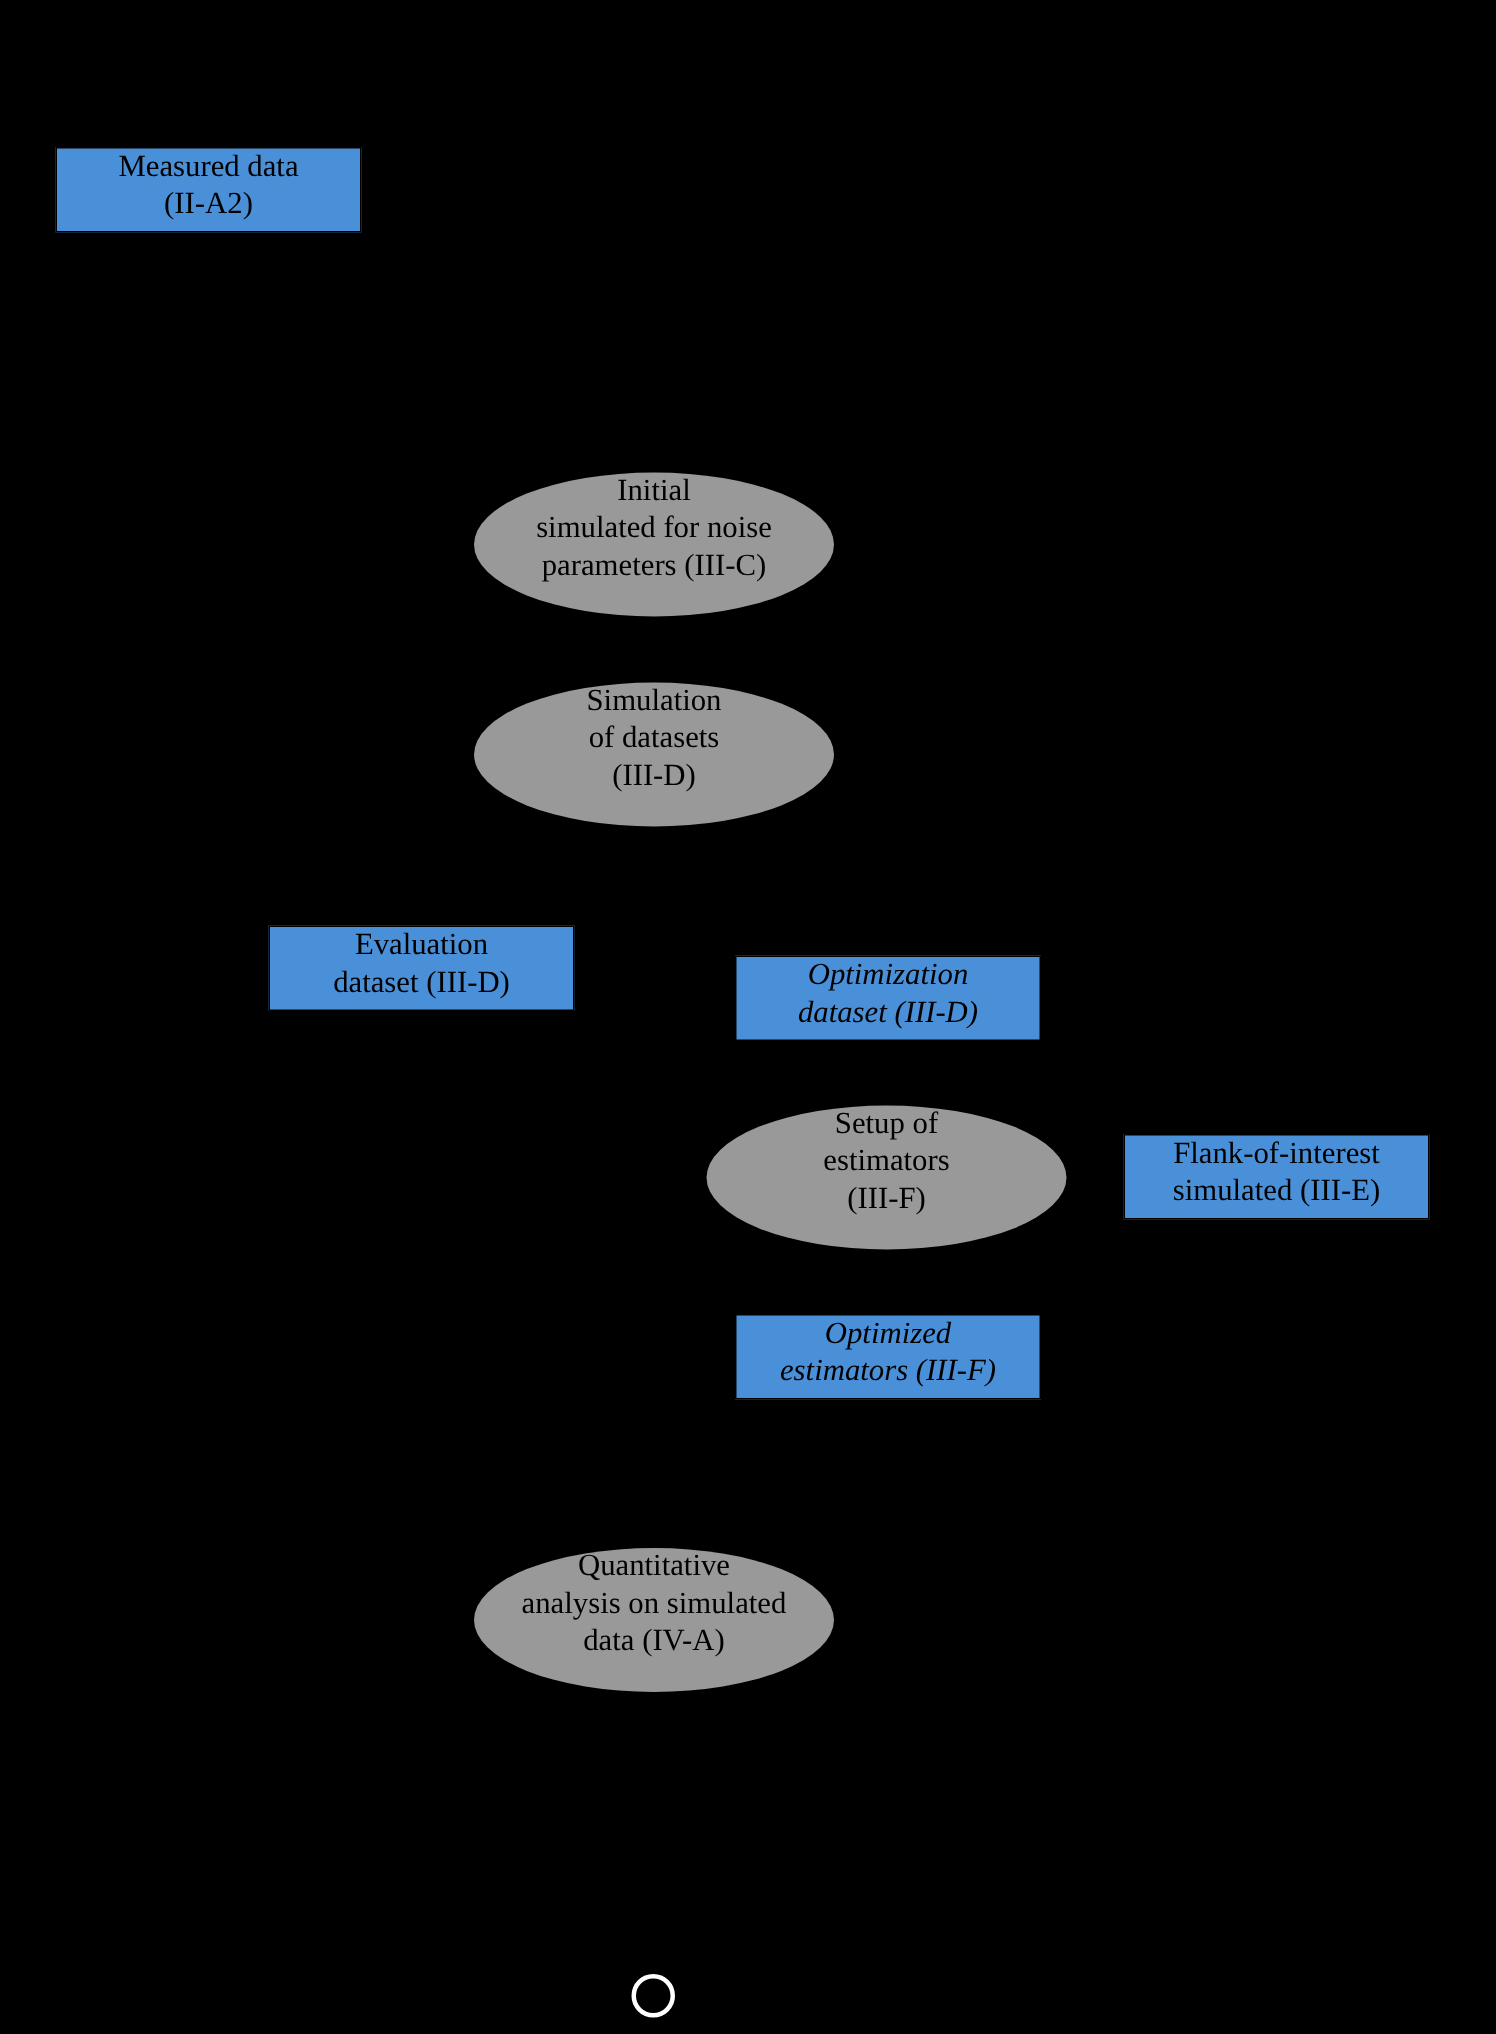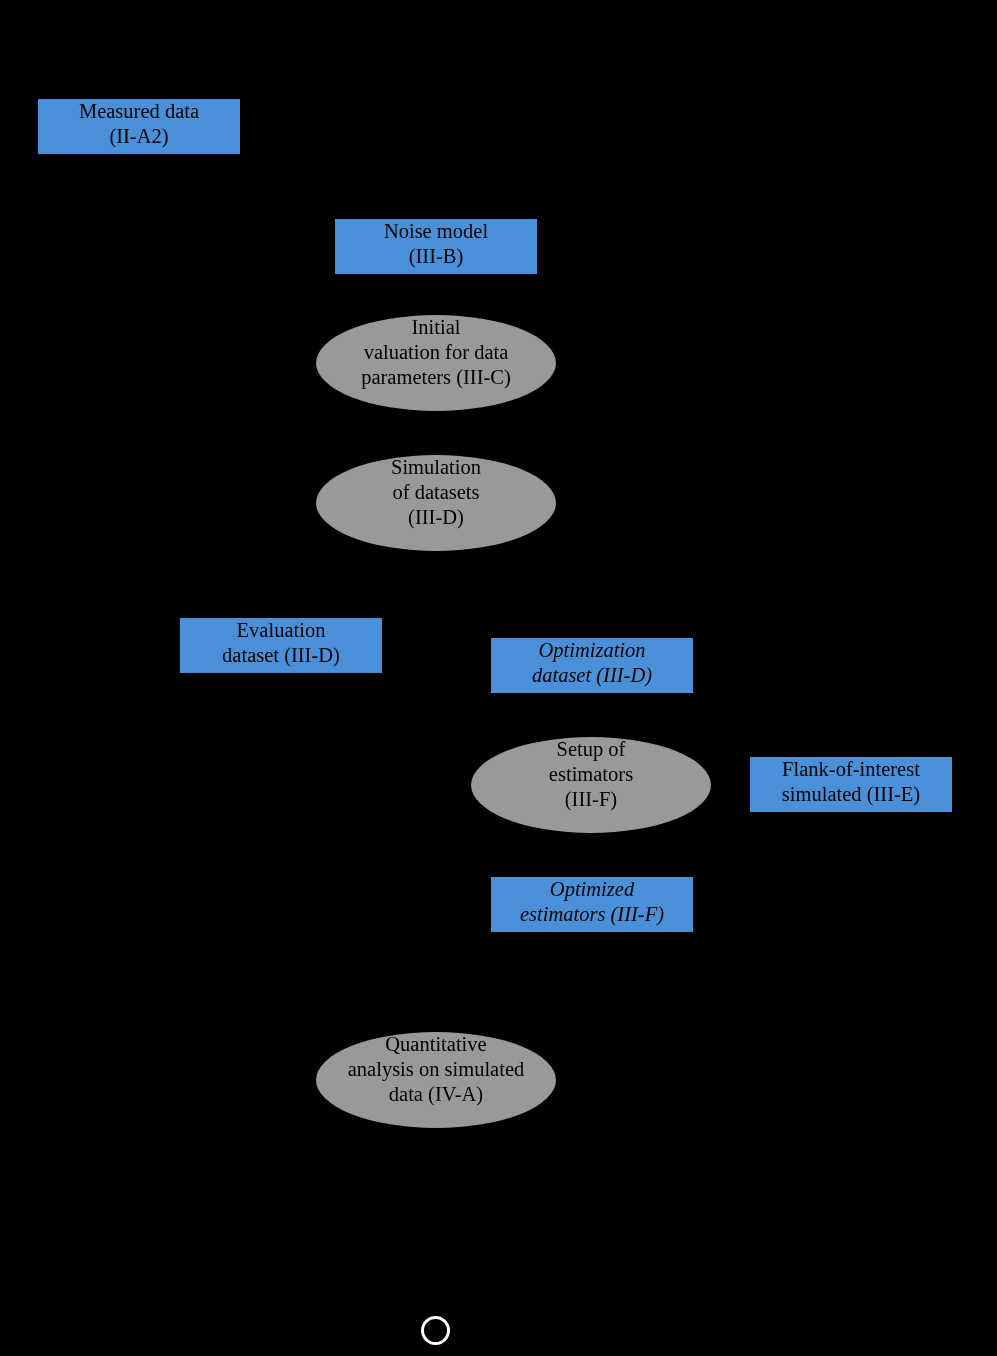--- a/index.html
+++ b/index.html
@@ -76,24 +76,22 @@
       <path d="M 749 784.5 L 713 784.5"></path>
       <path d="M 592 833 L 592 874"></path>
       <path d="M 281 694 L 281 1080 L 314 1080"></path>
       <path d="M 592 933 L 592 1080 L 558 1080"></path>
       <path d="M 436 1128 L 436 1177"></path>
       <path d="M 436 1275 L 436 1314"></path>
     </g>
   </svg>
 <div class="node node-box" style="left: 37px; top: 98px; width: 204px; height: 57px;"><span class="node-label">Measured data
 (II-A2)</span></div>
-    <div class="node node-box" style="left: 334px; top: 218px; width: 204px; height: 57px;"><span class="node-label">Noise model
-(III-B)</span></div>
     <div class="node node-ellipse" style="left: 316px; top: 315px; width: 240px; height: 96px;"><span class="node-label">Initial
-valuation for data
+simulated for noise
 parameters (III-C)</span></div>
     <div class="node node-ellipse" style="left: 316px; top: 455px; width: 240px; height: 96px;"><span class="node-label">Simulation
 of datasets
 (III-D)</span></div>
     <div class="node node-box" style="left: 179px; top: 617px; width: 204px; height: 57px;"><span class="node-label">Evaluation
 dataset (III-D)</span></div>
     <div class="node node-box" style="left: 490px; top: 637px; width: 204px; height: 57px; font-style: italic;"><span class="node-label">Optimization
 dataset (III-D)</span></div>
     <div class="node node-ellipse" style="left: 471px; top: 737px; width: 240px; height: 96px;"><span class="node-label">Setup of
 estimators

